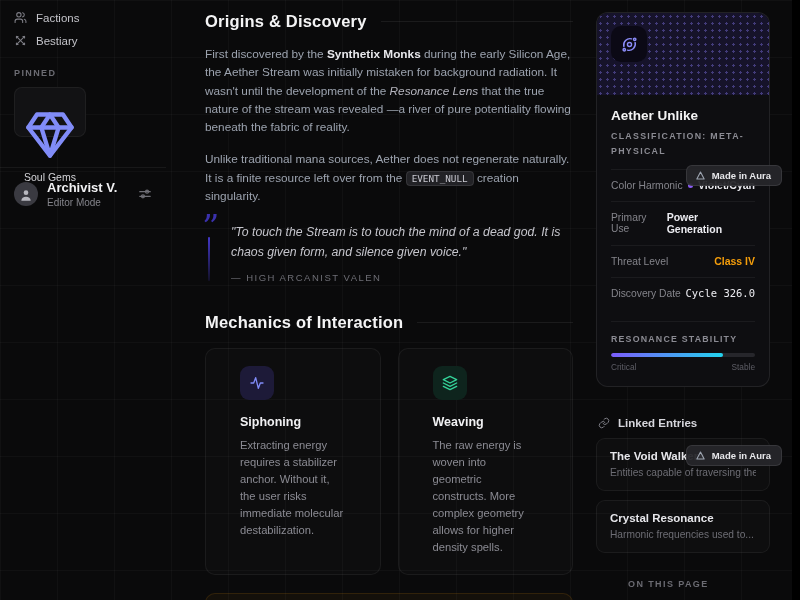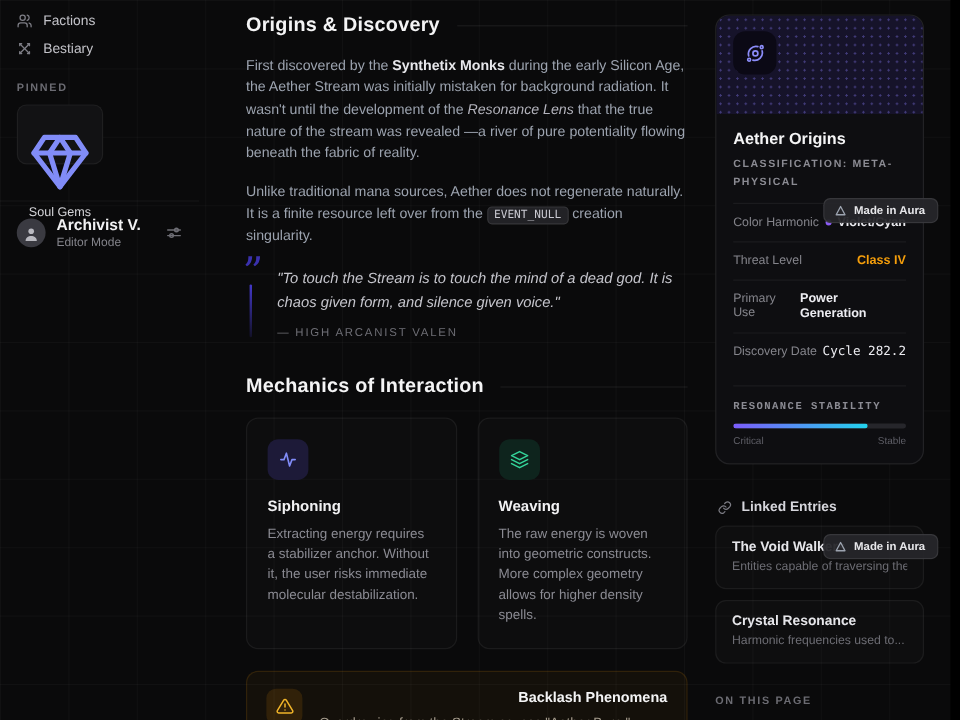--- a/index.html
+++ b/index.html
@@ -43,21 +43,21 @@
   .para .b { color:#e8e8ec; font-weight:700; }
   .para .i { font-style:italic; color:#b4b4bd; }
   .chip { font-family:"DejaVu Sans Mono", monospace; font-size:9.3px; background:#222226; border:1px solid rgba(255,255,255,0.09); border-radius:4px; padding:1px 5px; color:#c9c9d1; }
   .quote { position:relative; margin-top:18px; padding-left:26px; }
   .q-glyph { position:absolute; left:-3px; top:-16px; font-family:"DejaVu Serif", serif; font-size:34px; color:#4338ca; opacity:0.85; }
   .q-line { position:absolute; left:3px; top:14px; bottom:2px; width:2px; background:linear-gradient(#4338ca, rgba(67,56,202,0.15)); border-radius:1px; }
   .q-text { font-style:italic; font-size:12.3px; line-height:1.6; color:#c5c5cc; }
   .q-attr { margin-top:9px; font-size:9.5px; letter-spacing:1.5px; color:#6e6e75; }
   .sec-mechanics { margin-top:30px; }
   .cards { display:grid; grid-template-columns:1fr 1fr; gap:17px; margin-top:16px; }
-  .m-card { background:rgba(255,255,255,0.016); border:1px solid rgba(255,255,255,0.06); border-radius:10px; padding:17px 17px 18px; cursor:pointer; }
+  .m-card { background:rgba(255,255,255,0.016); border:1px solid rgba(255,255,255,0.06); border-radius:10px; padding:17px 34px 18px; cursor:pointer; }
   .tile { width:34px; height:34px; border-radius:9px; display:flex; align-items:center; justify-content:center; }
   .tile svg { width:16px; height:16px; }
   .tile.purple { background:#1d1a38; color:#818cf8; }
   .tile.green { background:#0e241d; color:#34d399; }
   .m-title { margin-top:15px; font-size:12.5px; font-weight:700; color:#f1f1f3; }
   .m-desc { margin-top:8px; font-size:11.2px; line-height:1.52; color:#8b8b93; }
   .warn { margin-top:18px; display:flex; gap:14px; background:rgba(245,158,11,0.045); border:1px solid rgba(245,158,11,0.13); border-radius:10px; padding:14px 16px 16px; }
   .warn-tile { flex:0 0 auto; width:30px; height:30px; border-radius:8px; background:rgba(245,158,11,0.13); color:#f0b429; display:flex; align-items:center; justify-content:center; }
   .warn-tile svg { width:15px; height:15px; }
   .warn-title { font-size:12px; font-weight:700; color:#f4f4f5;text-align:right; }
@@ -77,33 +77,33 @@
   .info-title { font-size:13.5px; font-weight:700; color:#f4f4f5; }
   .info-class { margin-top:6px; font-size:8.8px; letter-spacing:1.3px; line-height:1.7; color:#8b8b93; text-transform:uppercase; font-weight:700; }
   .info-rows { margin-top:10px; }
   .i-row { display:flex; align-items:center; justify-content:space-between; padding:9.5px 0; border-top:1px solid rgba(255,255,255,0.055); cursor:default; }
   .i-label { font-size:10.3px; color:#84848b; }
   .i-value { font-size:10.5px; color:#ececf1; font-weight:600; display:flex; align-items:center; gap:5px; }
   .dot { width:5px; height:5px; border-radius:50%; background:#8b5cf6; display:inline-block; }
   .i-value.threat { color:#f59e0b; }
   .i-value.mono { font-family:"DejaVu Sans Mono", monospace; font-weight:400; font-size:10.5px; }
   .stab { margin-top:12px; border-top:1px solid rgba(255,255,255,0.055); padding-top:12px; }
-  .stab-label { font-size:8.8px; letter-spacing:1.2px; color:#8b8b93; text-transform:uppercase; font-weight:700;font-family:Liberation Mono, monospace; }
+  .stab-label { font-size:8.8px; letter-spacing:1.2px; color:#8b8b93; text-transform:uppercase; font-weight:700; }
   .stab-track { margin-top:9px; height:4px; border-radius:2px; background:#26262b; overflow:hidden; }
   .stab-fill { height:100%; border-radius:2px; background:linear-gradient(90deg,#7c5cfc,#22d3ee); }
   .stab-ends { display:flex; justify-content:space-between; margin-top:5px; font-size:8.3px; color:#5e5e66; }
   .linked { margin-top:30px; }
   .linked-head { display:flex; align-items:flex-end; gap:8px; padding-left:2px; }
   .linked-head .ic { width:12px; height:12px; color:#7d7d85; }
   .linked-title { font-size:11.5px; font-weight:700; color:#d6d6dc; }
   .l-card { margin-top:9px; background:rgba(255,255,255,0.02); border:1px solid rgba(255,255,255,0.06); border-radius:9px; padding:11px 13px 12px; cursor:pointer; }
   .l-title { font-size:11.5px; font-weight:700; color:#e6e6ea; }
   .l-desc { margin-top:5px; font-size:10.2px; color:#6d6d74; white-space:nowrap; overflow:hidden; }
   .otp { margin-top:26px; }
-  .otp-label { font-size:9px; letter-spacing:1.4px; color:#6b6b72; text-transform:uppercase; font-weight:700; }
+  .otp-label { font-size:9px; letter-spacing:1.4px; color:#6b6b72; text-transform:uppercase; font-weight:700;margin-left:32px; }
   .otp-list { margin-top:11px; }
   .otp-item { font-size:10.8px; color:#74747b; padding:4.5px 0 4.5px 10px; border-left:2px solid transparent; cursor:pointer; }
   .otp-item.active { color:#8b8cf8; border-left-color:#6366f1; }
 
   
   .aura-badge { position:absolute; right:10px; display:flex; align-items:center; gap:6px;
     background:rgba(38,38,42,0.95); border:1px solid rgba(255,255,255,0.09); border-radius:6px;
     padding:4px 10px 4px 8px; cursor:pointer;margin-left:32px; }
   .aura-badge.b1 { top:165px; }
   .aura-badge.b2 { top:445px; }
@@ -246,41 +246,41 @@
           <svg viewBox="0 0 24 24" fill="none" stroke="currentColor" stroke-width="1.8" stroke-linecap="round">
               <circle cx="12" cy="12" r="2.6"></circle>
               <path d="M19.1 9.4a8 8 0 0 1-9.7 9.7"></path>
               <path d="M4.9 14.6a8 8 0 0 1 9.7-9.7"></path>
               <circle cx="18.6" cy="5.4" r="1.5"></circle>
               <circle cx="5.4" cy="18.6" r="1.5"></circle>
             </svg>
         </div>
       </div>
       <div class="info-body">
-        <div class="info-title">Aether Origins</div>
+        <div class="info-title">Aether Unlike</div>
         <div class="info-class">Classification: Meta-Physical</div>
         <div class="info-rows">
           <div class="i-row">
             <span class="i-label">Color Harmonic</span>
             <span class="i-value">
                 <span class="dot"></span>
                 <span>Violet/Cyan</span>
               </span>
           </div>
           <div class="i-row">
+            <span class="i-label">Primary Use</span>
+            <span class="i-value">Power Generation</span>
+          </div>
+          <div class="i-row">
             <span class="i-label">Threat Level</span>
             <span class="i-value threat">Class IV</span>
           </div>
           <div class="i-row">
-            <span class="i-label">Primary Use</span>
-            <span class="i-value">Power Generation</span>
-          </div>
-          <div class="i-row">
             <span class="i-label">Discovery Date</span>
-            <span class="i-value mono">Cycle 282.2</span>
+            <span class="i-value mono">Cycle 326.0</span>
           </div>
         </div>
         <div class="stab">
           <div class="stab-label">Resonance Stability</div>
           <div class="stab-track">
             <div class="stab-fill" style="width: 78%;"></div>
           </div>
           <div class="stab-ends">
             <span>Critical</span>
             <span>Stable</span>

